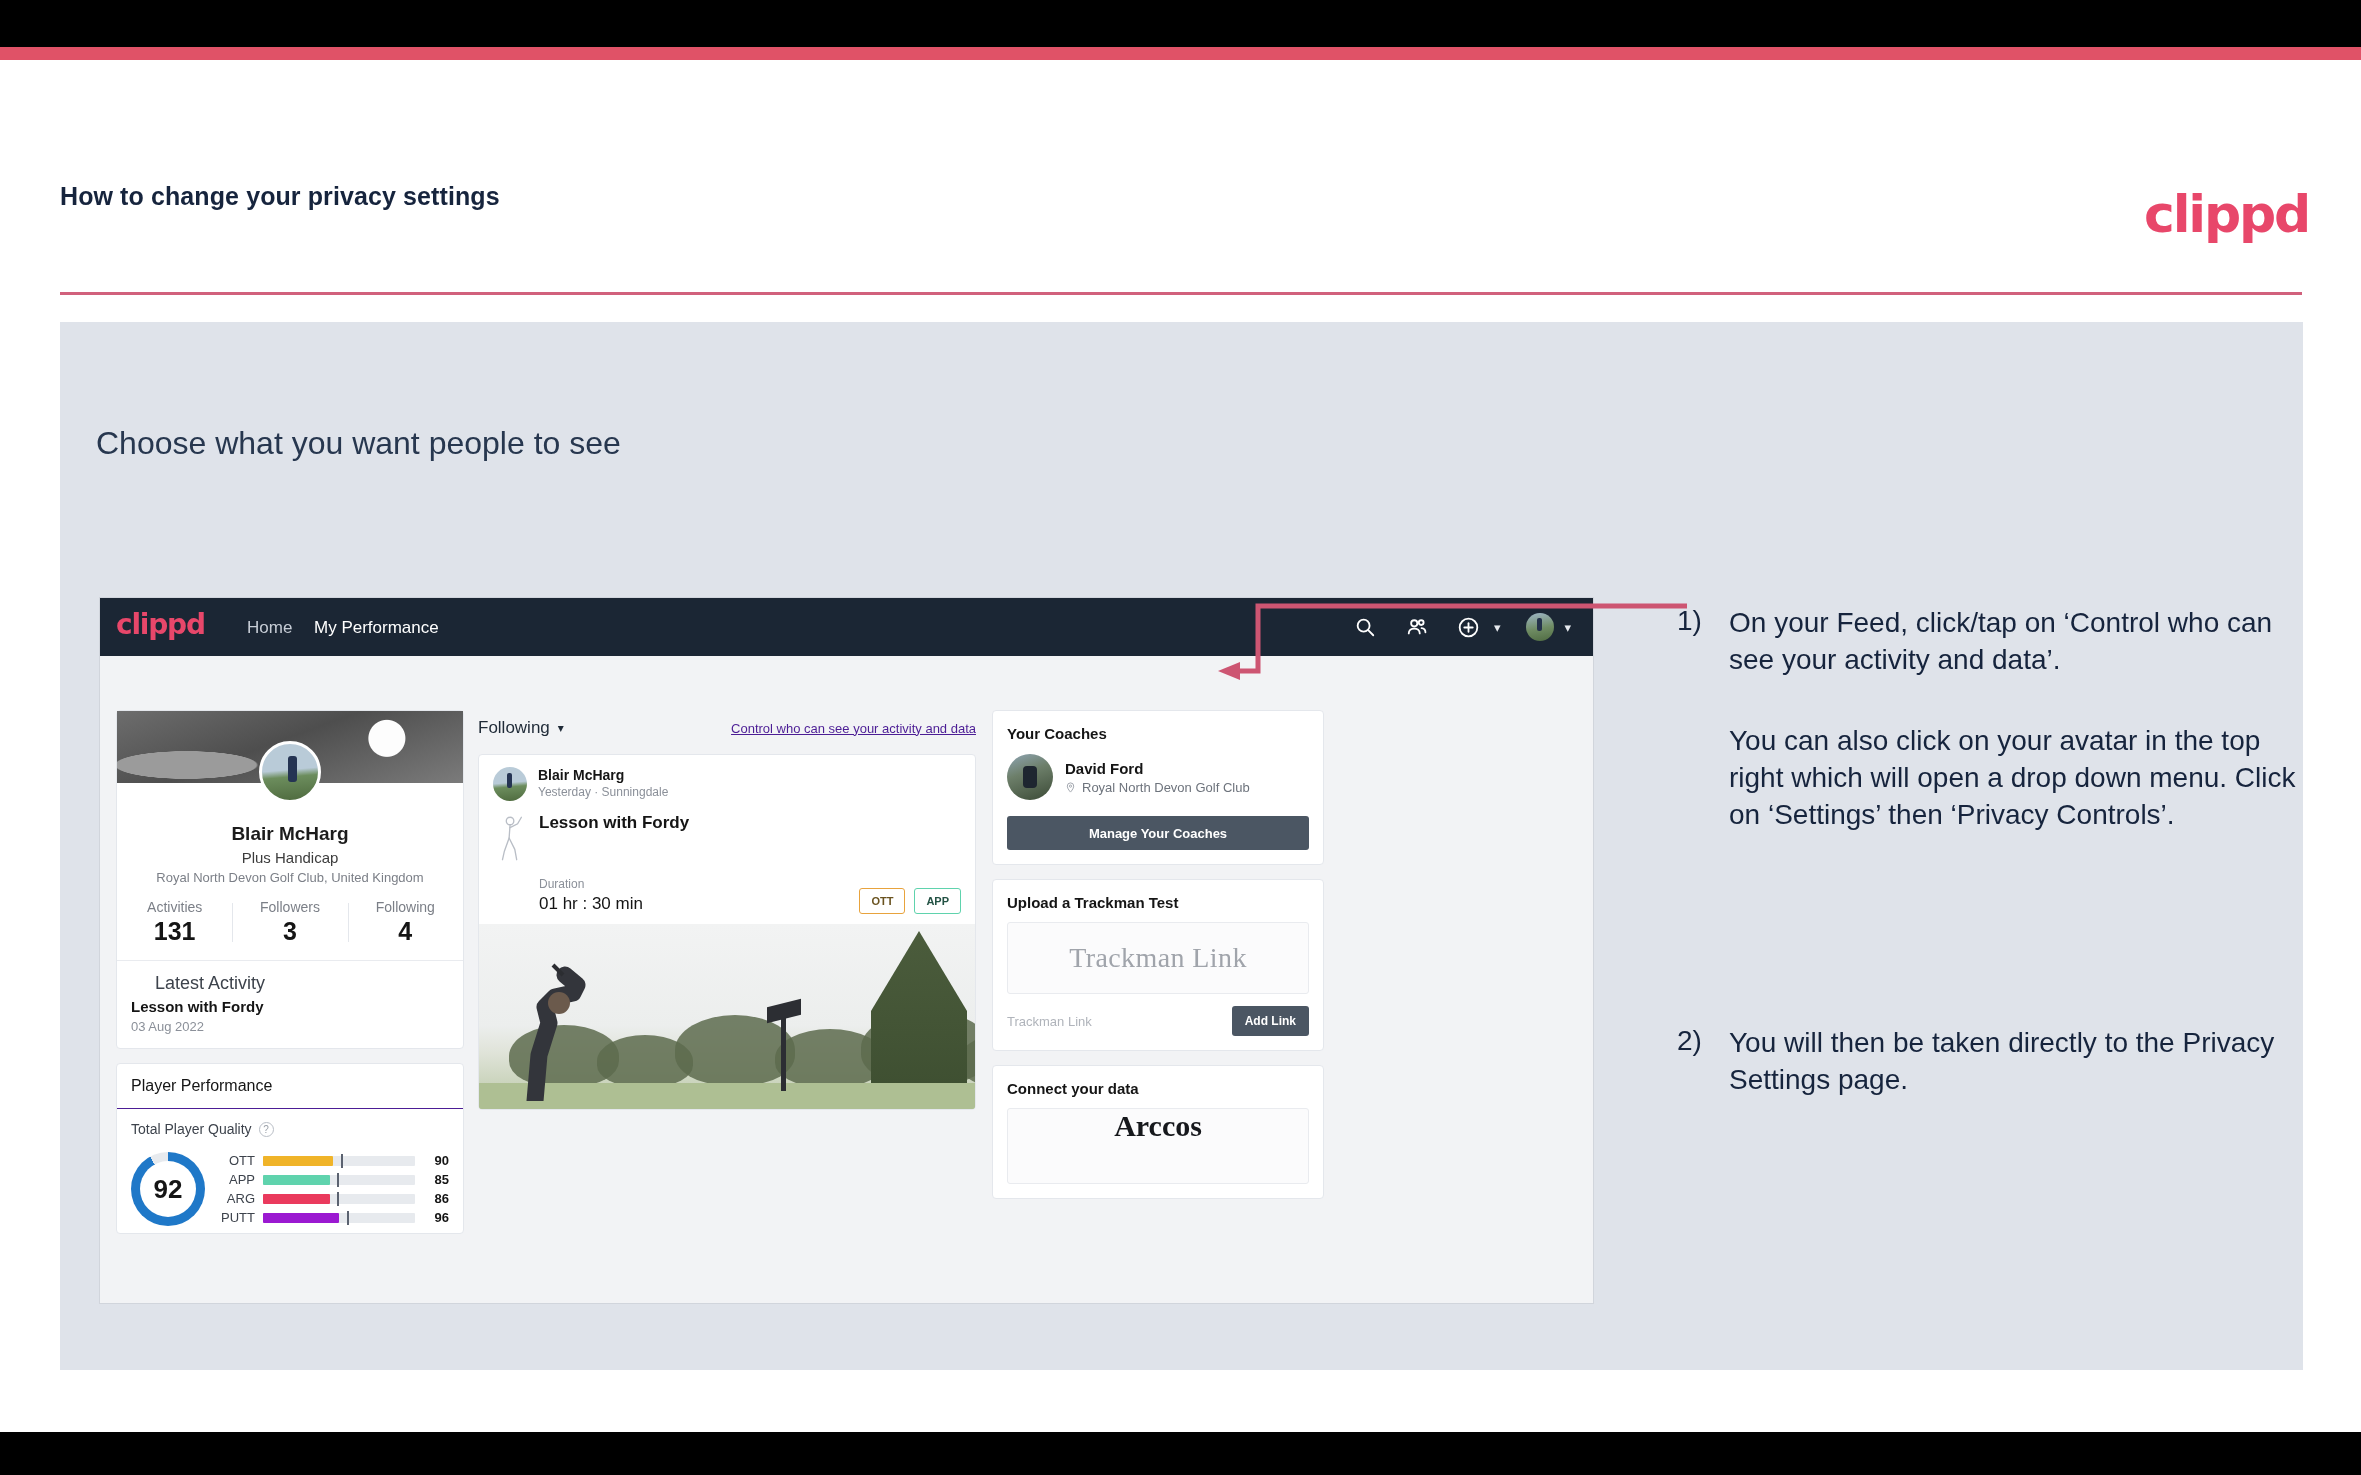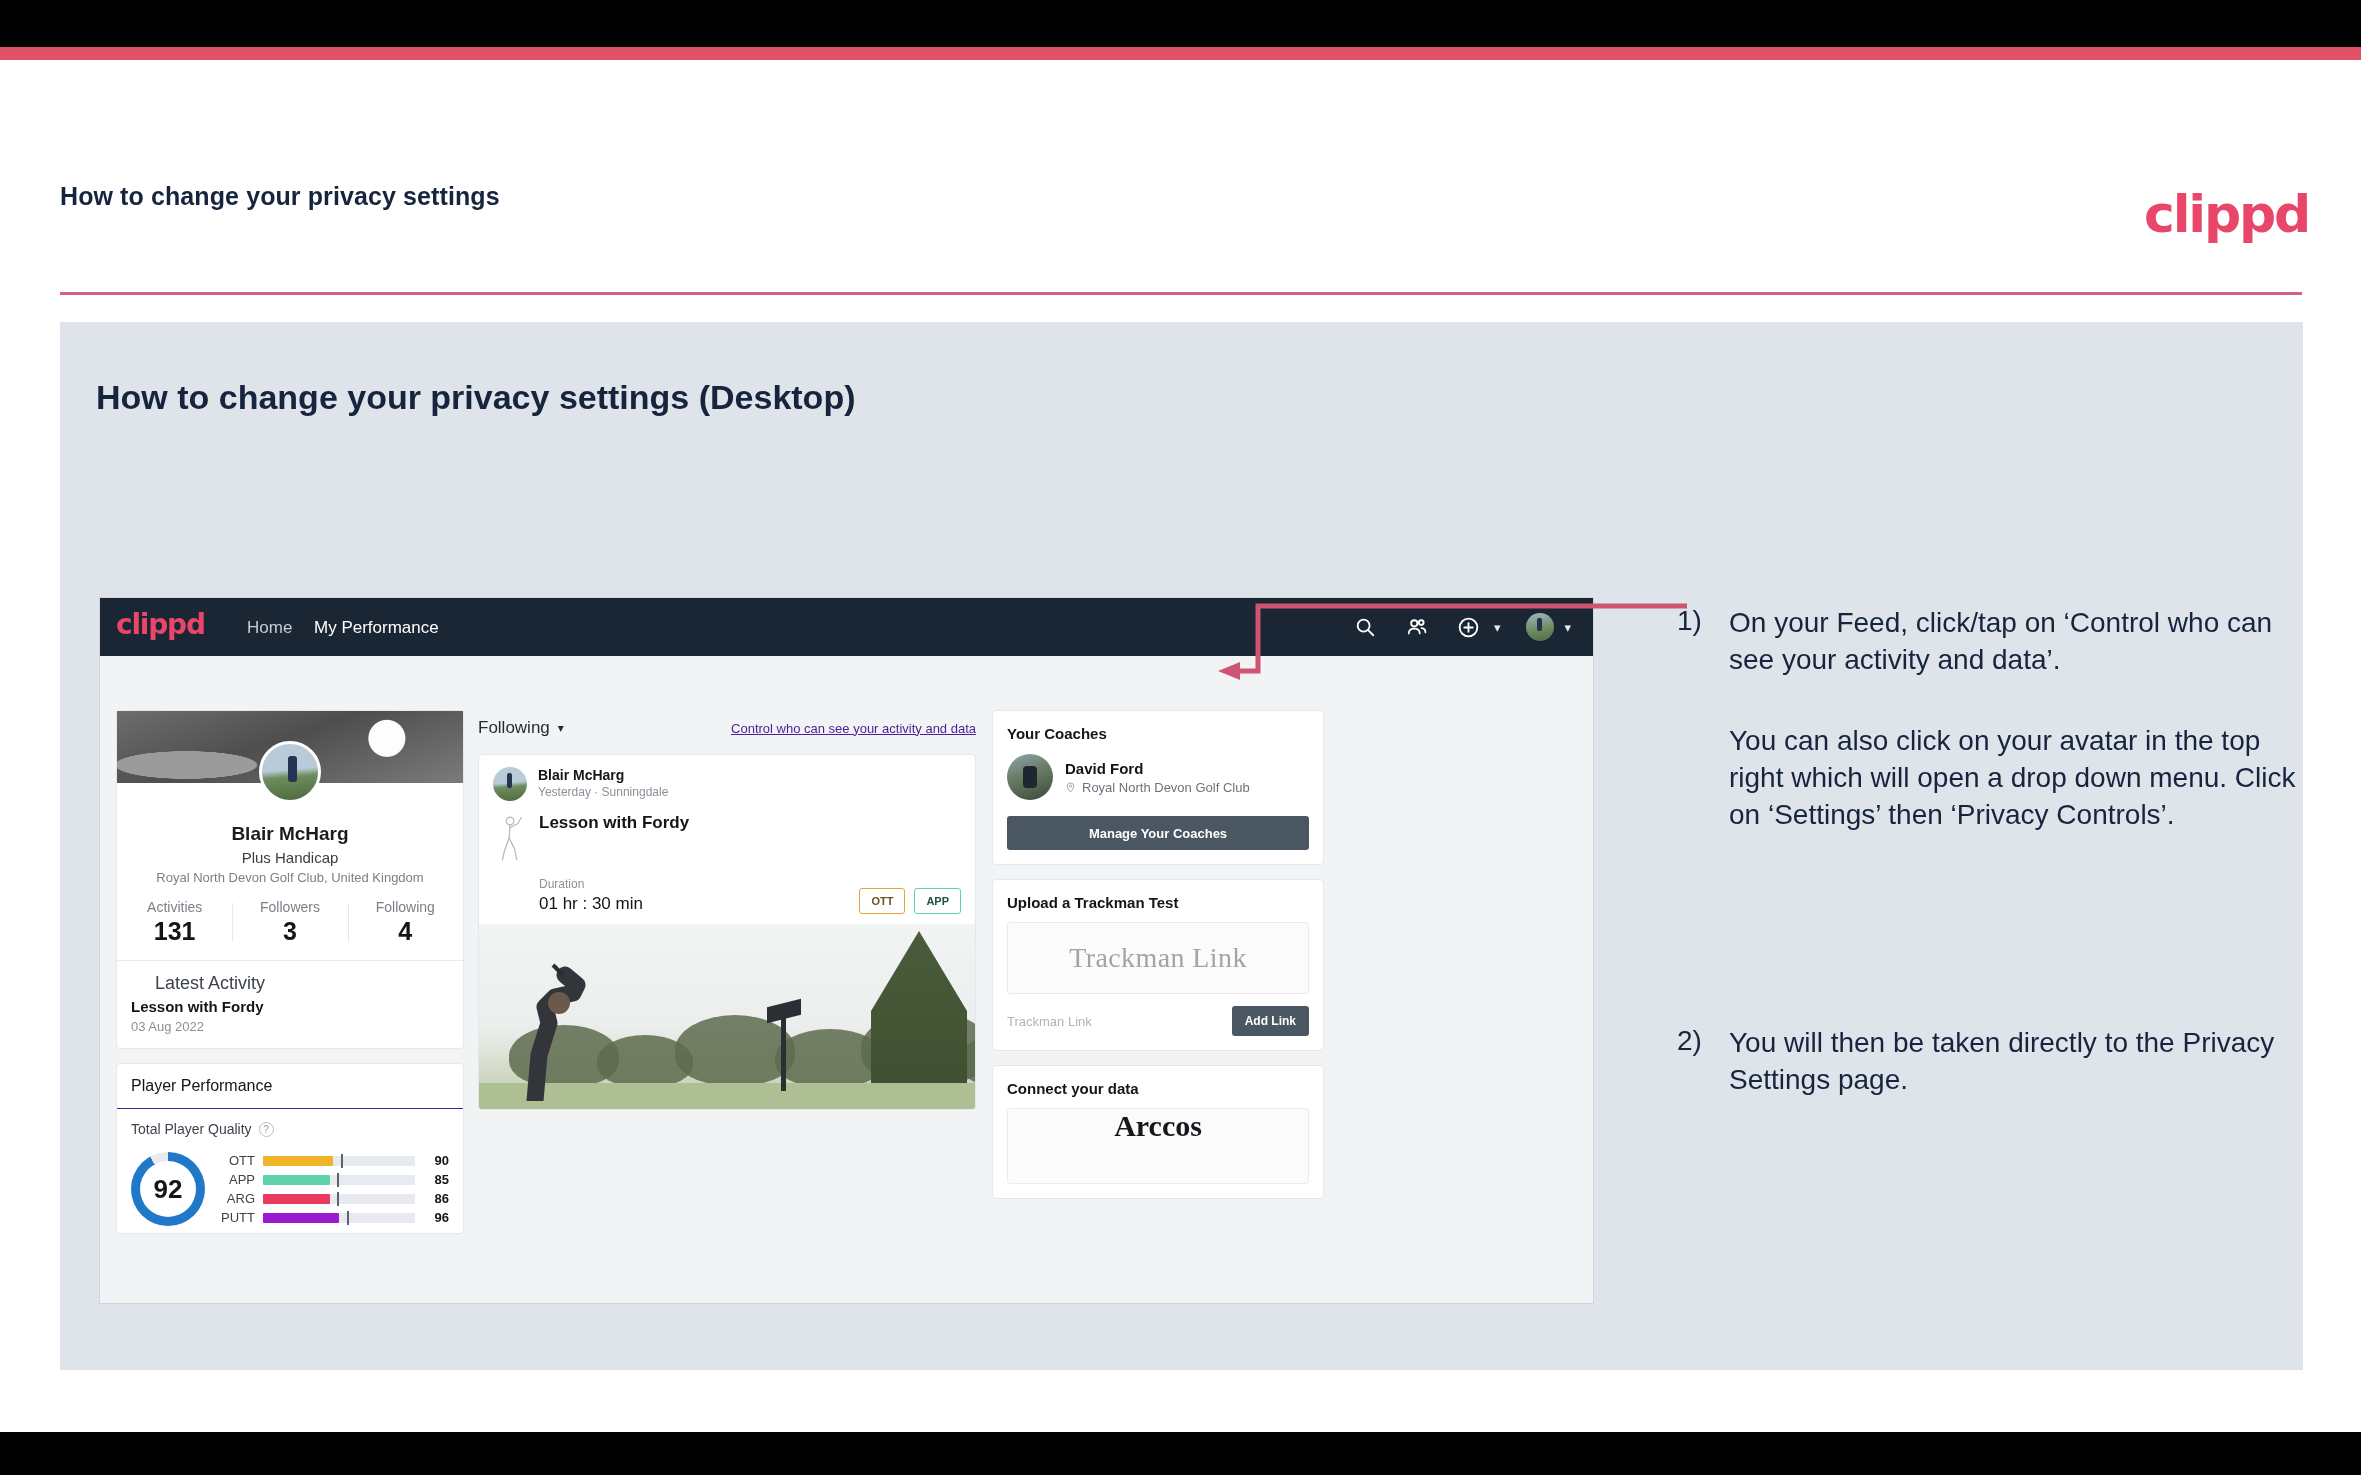--- a/index.html
+++ b/index.html
@@ -231,21 +231,21 @@
   <div class="top-pink"></div>
   <div class="bottom-black"></div>
 
   <div class="page">
 
     <div class="hdr-title">How to change your privacy settings</div>
     <div class="logo">clippd</div>
     <div class="hdr-rule"></div>
 
     <div class="panel"></div>
-    <div class="panel-title">How to change your privacy settings (Desktop)</div>
+    <div class="panel-sub">Choose what you want people to see</div>
 
     <div class="app">
 
       <div class="app-topbar">
         <div class="app-logo">clippd</div>
         <div class="nav-link nav-home">Home</div>
         <div class="nav-link nav-perf">My Performance</div>
 
         <div class="nav-icons">
           <div class="nic">

